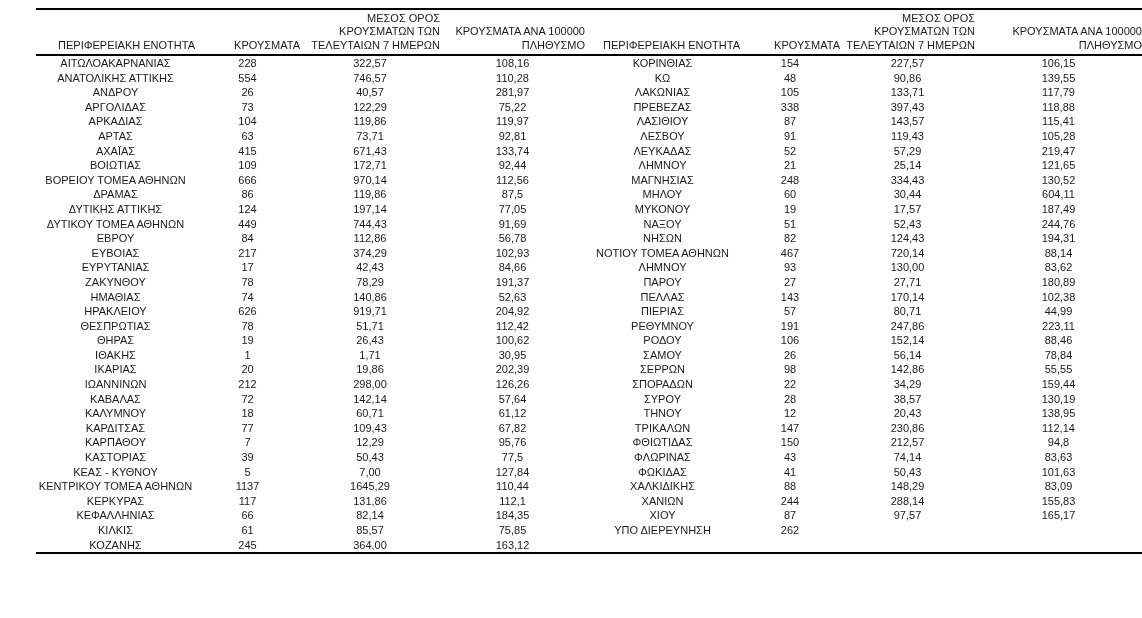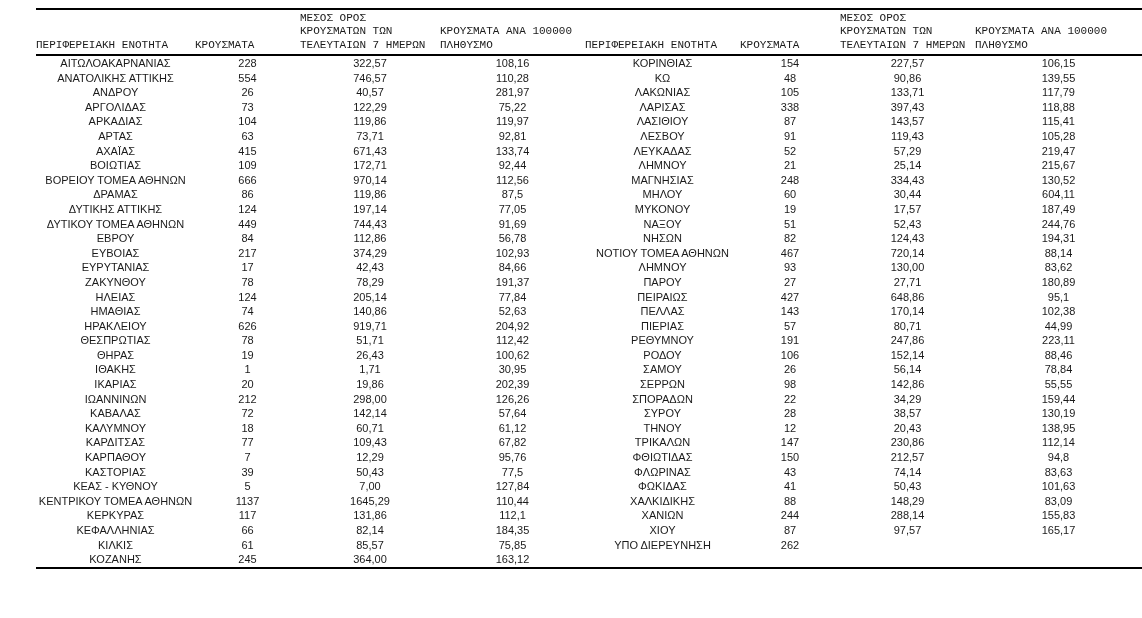--- a/index.html
+++ b/index.html
@@ -20,28 +20,27 @@
     border-collapse: collapse;
     table-layout: fixed;
     width: 1106px;
     margin: 8px 0 0 36px;
     border-top: 2px solid #000000;
     border-bottom: 2px solid #000000;
   }
   table.stats thead th {
     font-size: 11px;
     font-weight: normal;
-    text-align: left;
+    text-align: right;
     vertical-align: bottom;
     line-height: 13.5px;
     height: 42px;
     padding: 0 0 2px 0;
     border-bottom: 2px solid #000000;
     white-space: pre-line;
-    font-family: Liberation Mono, monospace;
   }
   table.stats tbody td {
     font-size: 11px;
     text-align: center;
     vertical-align: middle;
     line-height: 14.6px;
     height: 14.6px;
     padding: 0;
     white-space: nowrap;
   }
@@ -108,21 +107,21 @@
           <td>ΛΑΚΩΝΙΑΣ</td>
           <td>105</td>
           <td>133,71</td>
           <td>117,79</td>
         </tr>
         <tr>
           <td>ΑΡΓΟΛΙΔΑΣ</td>
           <td>73</td>
           <td>122,29</td>
           <td>75,22</td>
-          <td>ΛΑΡΙΣΑΣ</td>
+          <td>ΠΡΕΒΕΖΑΣ</td>
           <td>338</td>
           <td>397,43</td>
           <td>118,88</td>
         </tr>
         <tr>
           <td>ΑΡΚΑΔΙΑΣ</td>
           <td>104</td>
           <td>119,86</td>
           <td>119,97</td>
           <td>ΛΑΣΙΘΙΟΥ</td>
@@ -151,21 +150,21 @@
           <td>219,47</td>
         </tr>
         <tr>
           <td>ΒΟΙΩΤΙΑΣ</td>
           <td>109</td>
           <td>172,71</td>
           <td>92,44</td>
           <td>ΛΗΜΝΟΥ</td>
           <td>21</td>
           <td>25,14</td>
-          <td>215,67</td>
+          <td>121,65</td>
         </tr>
         <tr>
           <td>ΒΟΡΕΙΟΥ ΤΟΜΕΑ ΑΘΗΝΩΝ</td>
           <td>666</td>
           <td>970,14</td>
           <td>112,56</td>
           <td>ΜΑΓΝΗΣΙΑΣ</td>
           <td>248</td>
           <td>334,43</td>
           <td>130,52</td>
@@ -234,30 +233,20 @@
           <td>ΖΑΚΥΝΘΟΥ</td>
           <td>78</td>
           <td>78,29</td>
           <td>191,37</td>
           <td>ΠΑΡΟΥ</td>
           <td>27</td>
           <td>27,71</td>
           <td>180,89</td>
         </tr>
         <tr>
-          <td>ΗΛΕΙΑΣ</td>
-          <td>124</td>
-          <td>205,14</td>
-          <td>77,84</td>
-          <td>ΠΕΙΡΑΙΩΣ</td>
-          <td>427</td>
-          <td>648,86</td>
-          <td>95,1</td>
-        </tr>
-        <tr>
           <td>ΗΜΑΘΙΑΣ</td>
           <td>74</td>
           <td>140,86</td>
           <td>52,63</td>
           <td>ΠΕΛΛΑΣ</td>
           <td>143</td>
           <td>170,14</td>
           <td>102,38</td>
         </tr>
         <tr>

